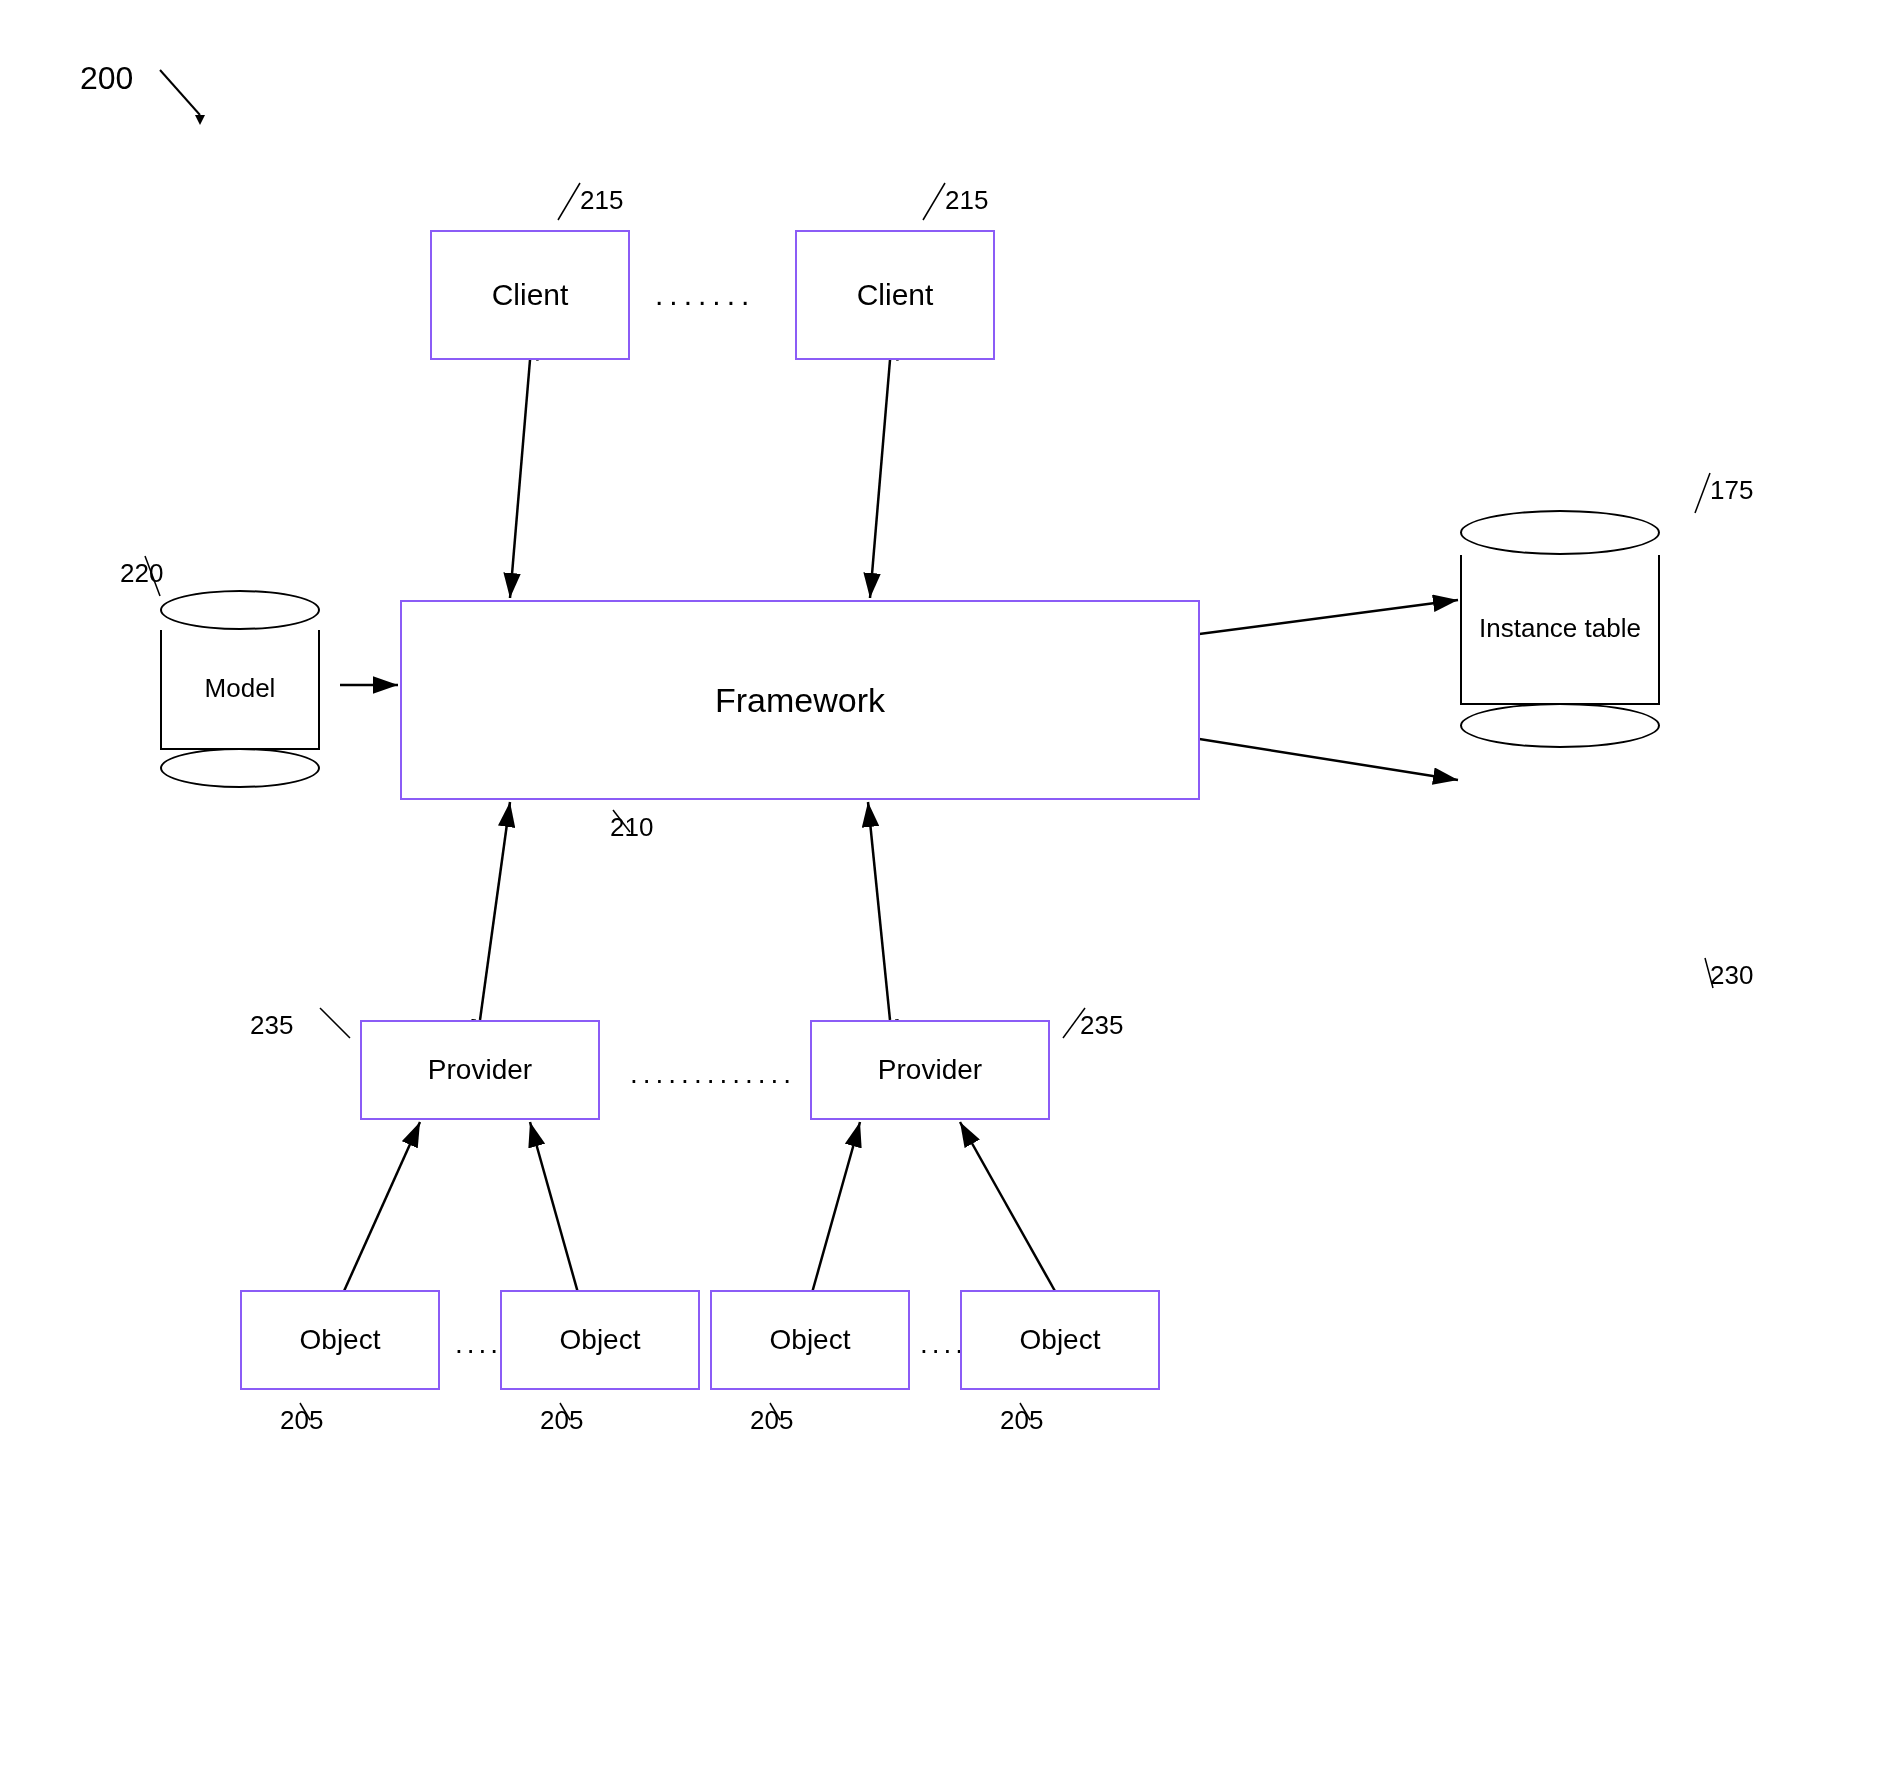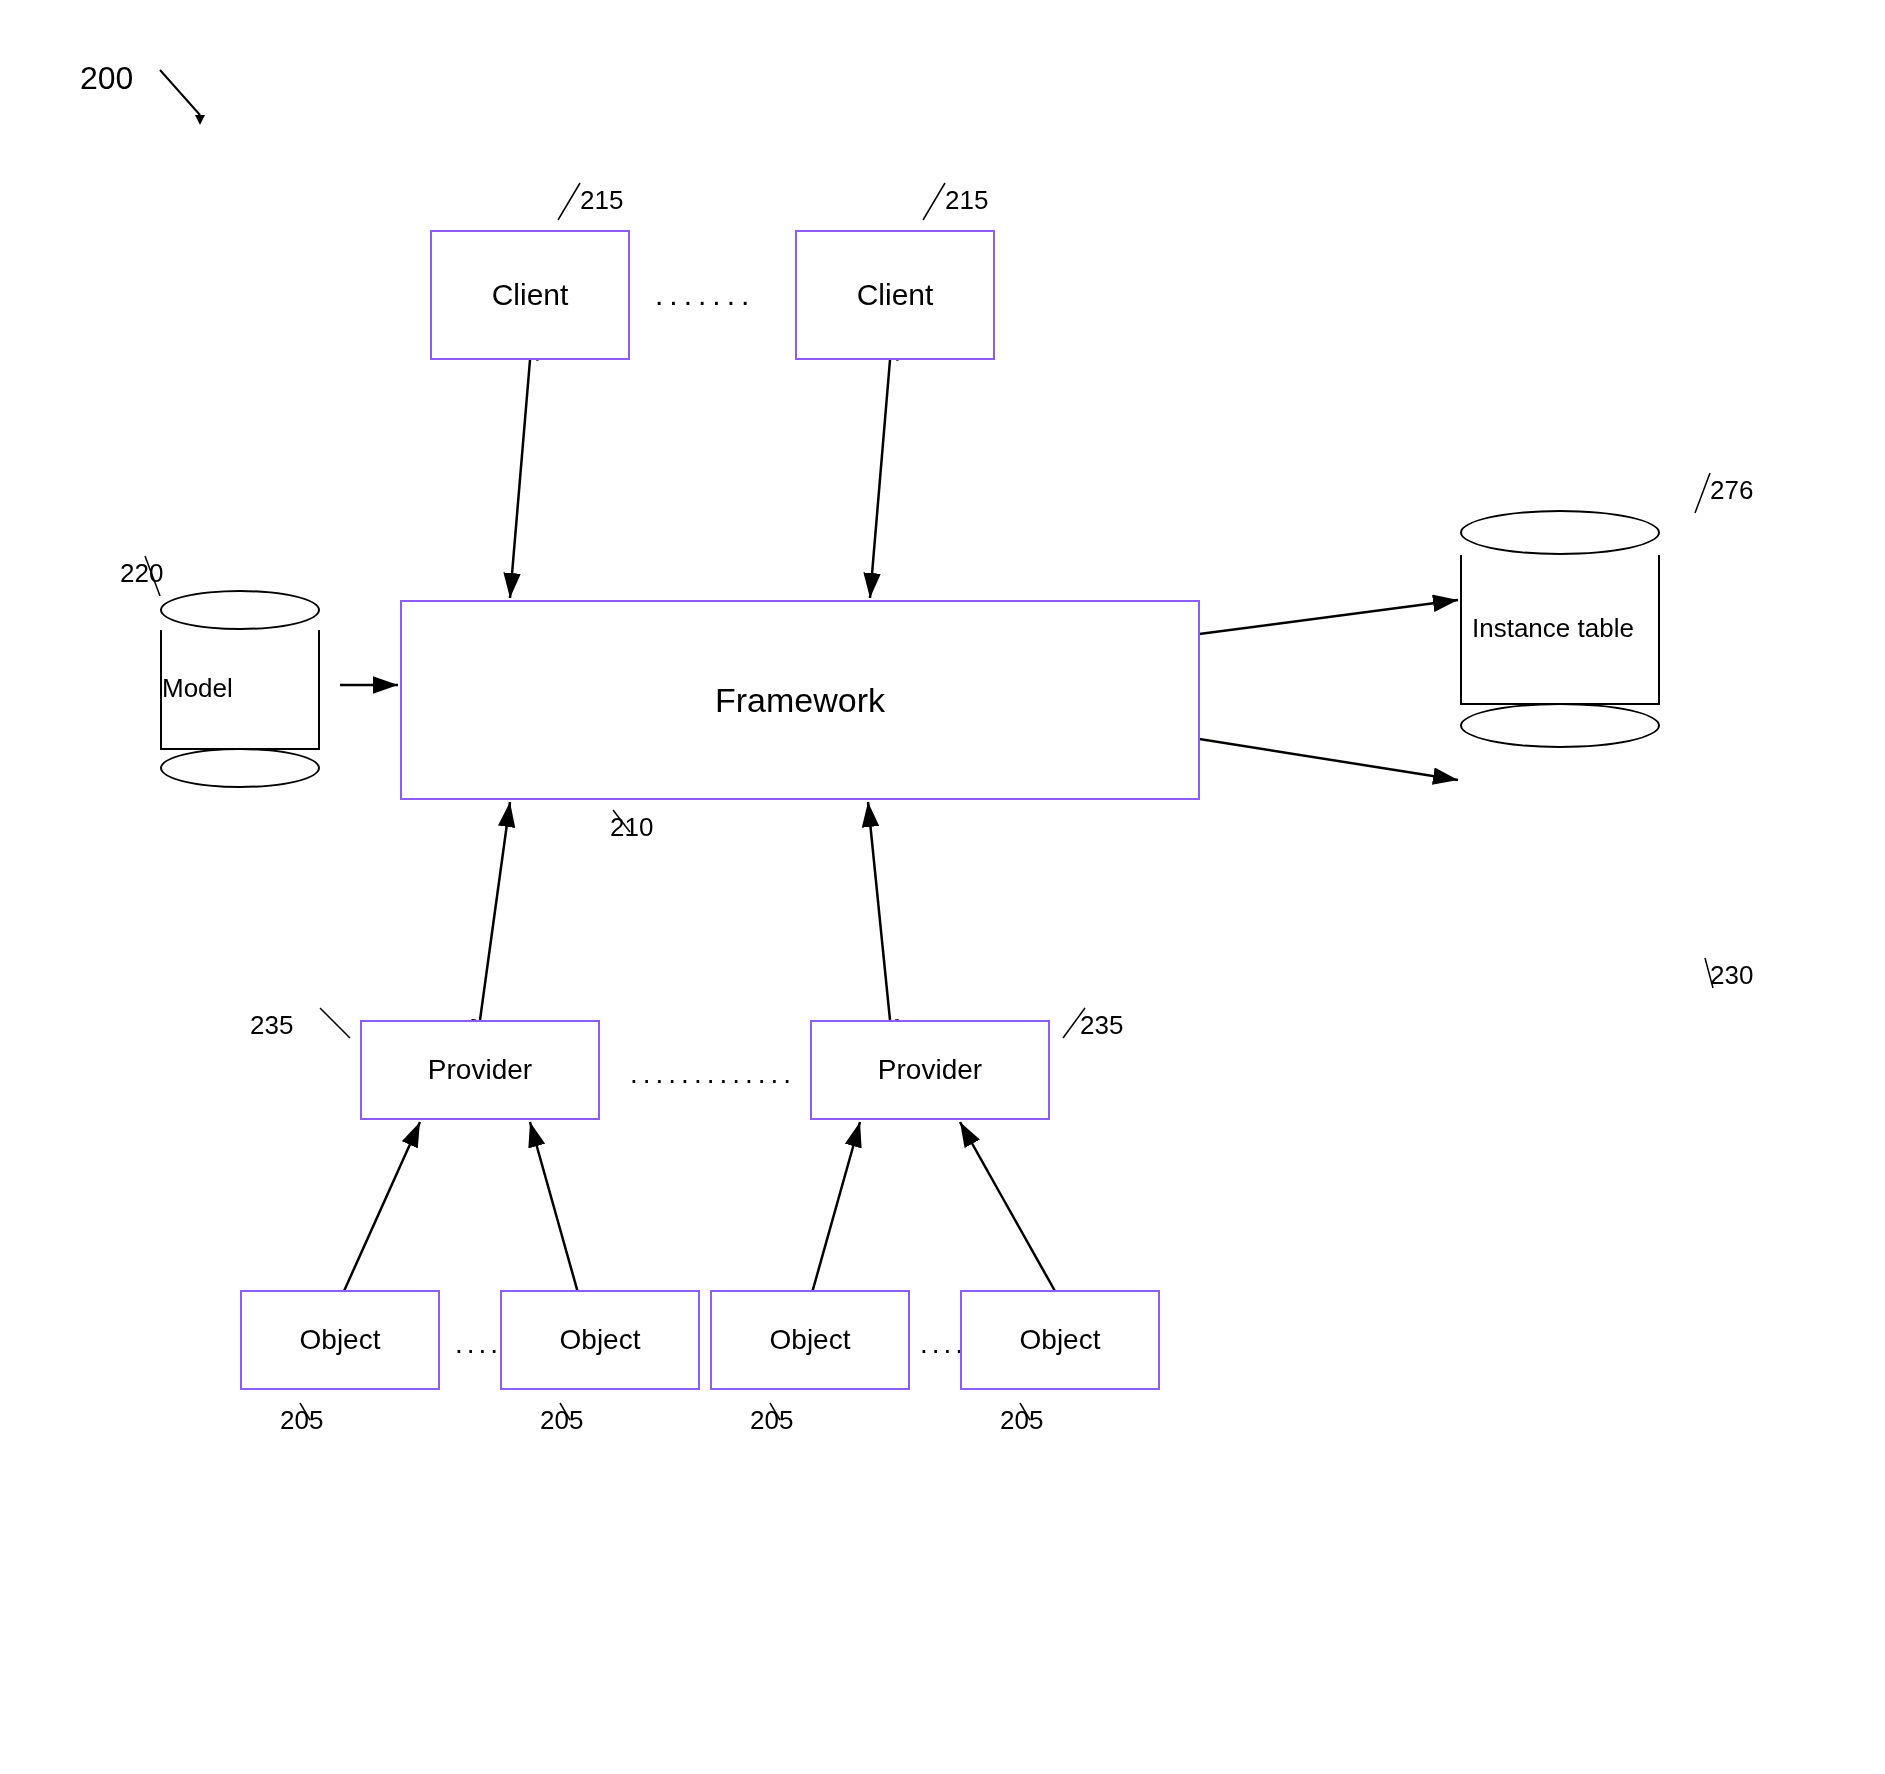--- a/index.html
+++ b/index.html
@@ -41,20 +41,21 @@
       justify-content: center;
     }
 
     .cylinder-body {
       background: #ffffff;
       border-left: 2px solid #000;
       border-right: 2px solid #000;
       border-bottom: 2px solid #000;
       display: flex;
       align-items: center;
+      justify-content: center;
       font-size: 26px;
       text-align: center;
       line-height: 1.3;
     }
 
     .cylinder-top {
       border: 2px solid #000;
       border-radius: 50%;
       background: #ffffff;
       position: relative;
@@ -189,21 +190,21 @@
 
   <div class="cylinder" style="left: 1440px; top: 510px;">
     <div class="cylinder-top" style="width: 200px; height: 45px;"></div>
     <div class="cylinder-body" style="width: 200px; height: 150px; font-size: 26px; text-align:center; padding: 10px;">
       <span>Instance
 table</span>
     </div>
     <div class="cylinder-bottom-cap" style="width: 200px; height: 45px;"></div>
   </div>
 
-  <div class="label" style="left: 1690px; top: 475px; font-size: 26px;">276</div>
+  <div class="label" style="left: 1690px; top: 475px; font-size: 26px;">175</div>
   <svg style="position:absolute;top:465px;left:1650px;width:60px;height:55px;pointer-events:none;">
     <line x1="40" y1="8" x2="25" y2="48" stroke="#000" stroke-width="1.5"></line>
   </svg>
 
 
   <div class="label" style="left: 1690px; top: 960px; font-size: 26px;">230</div>
   <svg style="position:absolute;top:950px;left:1655px;width:60px;height:45px;pointer-events:none;">
     <line x1="30" y1="8" x2="38" y2="38" stroke="#000" stroke-width="1.5"></line>
   </svg>
 

